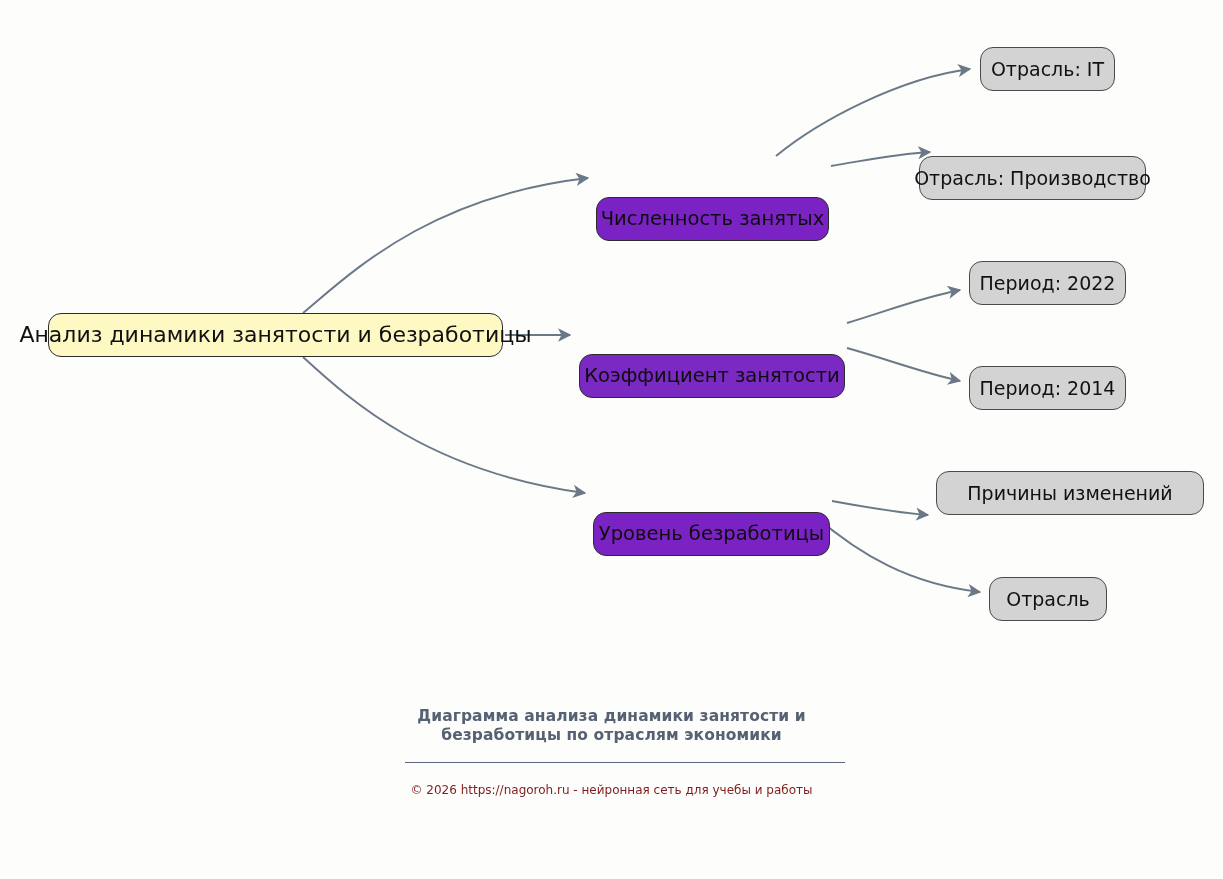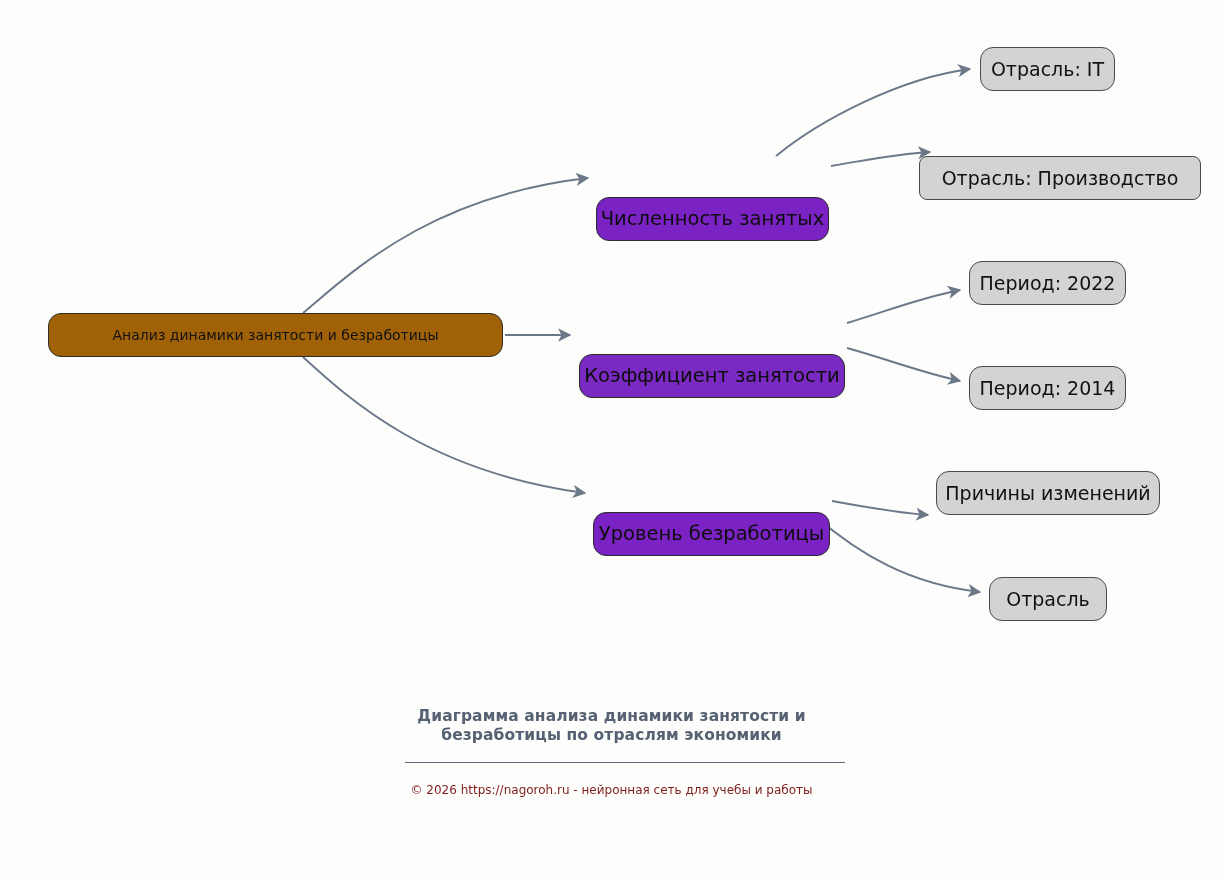--- a/index.html
+++ b/index.html
@@ -38,24 +38,24 @@
     line-height: 1;
     text-align: center;
   }
 
   .node-label {
     display: block;
     white-space: nowrap;
   }
 
   .node.root {
-    background: #a16207;
+    background: #fef9c3;
     border: 1.6px solid #2b2b2b;
     color: #111111;
-    font-size: 14px;
+    font-size: 22px;
   }
 
   .node.branch {
     background: #7b22c4;
     border: 1.6px solid #2b2b2b;
     color: #0d0d0d;
     font-size: 19.5px;
     margin-top: 41px;
   }
 
@@ -141,41 +141,41 @@
   </div>
 
   <div class="node branch" style="left:596px; top:156px; width:233px; height:44px;">
     <span class="node-label">Численность занятых</span>
   </div>
 
   <div class="node leaf" style="left:980px; top:47px; width:135px; height:44px;">
     <span class="node-label">Отрасль: IT</span>
   </div>
 
-  <div class="node leaf" style="left:919px; top:156px; width:282px; height:44px;border-radius:8px;">
+  <div class="node leaf" style="left:919px; top:156px; width:227px; height:44px;">
     <span class="node-label">Отрасль: Производство</span>
   </div>
 
   <div class="node branch mid" style="left:579px; top:313px; width:266px; height:44px;text-align:right;">
     <span class="node-label">Коэффициент занятости</span>
   </div>
 
   <div class="node leaf" style="left:969px; top:261px; width:157px; height:44px;">
     <span class="node-label">Период: 2022</span>
   </div>
 
   <div class="node leaf" style="left:969px; top:366px; width:157px; height:44px;">
     <span class="node-label">Период: 2014</span>
   </div>
 
   <div class="node branch" style="left:593px; top:471px; width:237px; height:44px;">
     <span class="node-label">Уровень безработицы</span>
   </div>
 
-  <div class="node leaf" style="left:936px; top:471px; width:224px; height:44px;">
+  <div class="node leaf" style="left:936px; top:471px; width:268px; height:44px;">
     <span class="node-label">Причины изменений</span>
   </div>
 
   <div class="node leaf" style="left:989px; top:577px; width:118px; height:44px;">
     <span class="node-label">Отрасль</span>
   </div>
 
   <div id="footer-title">
     <div>Диаграмма анализа динамики занятости и</div>
     <div>безработицы по отраслям экономики</div>

